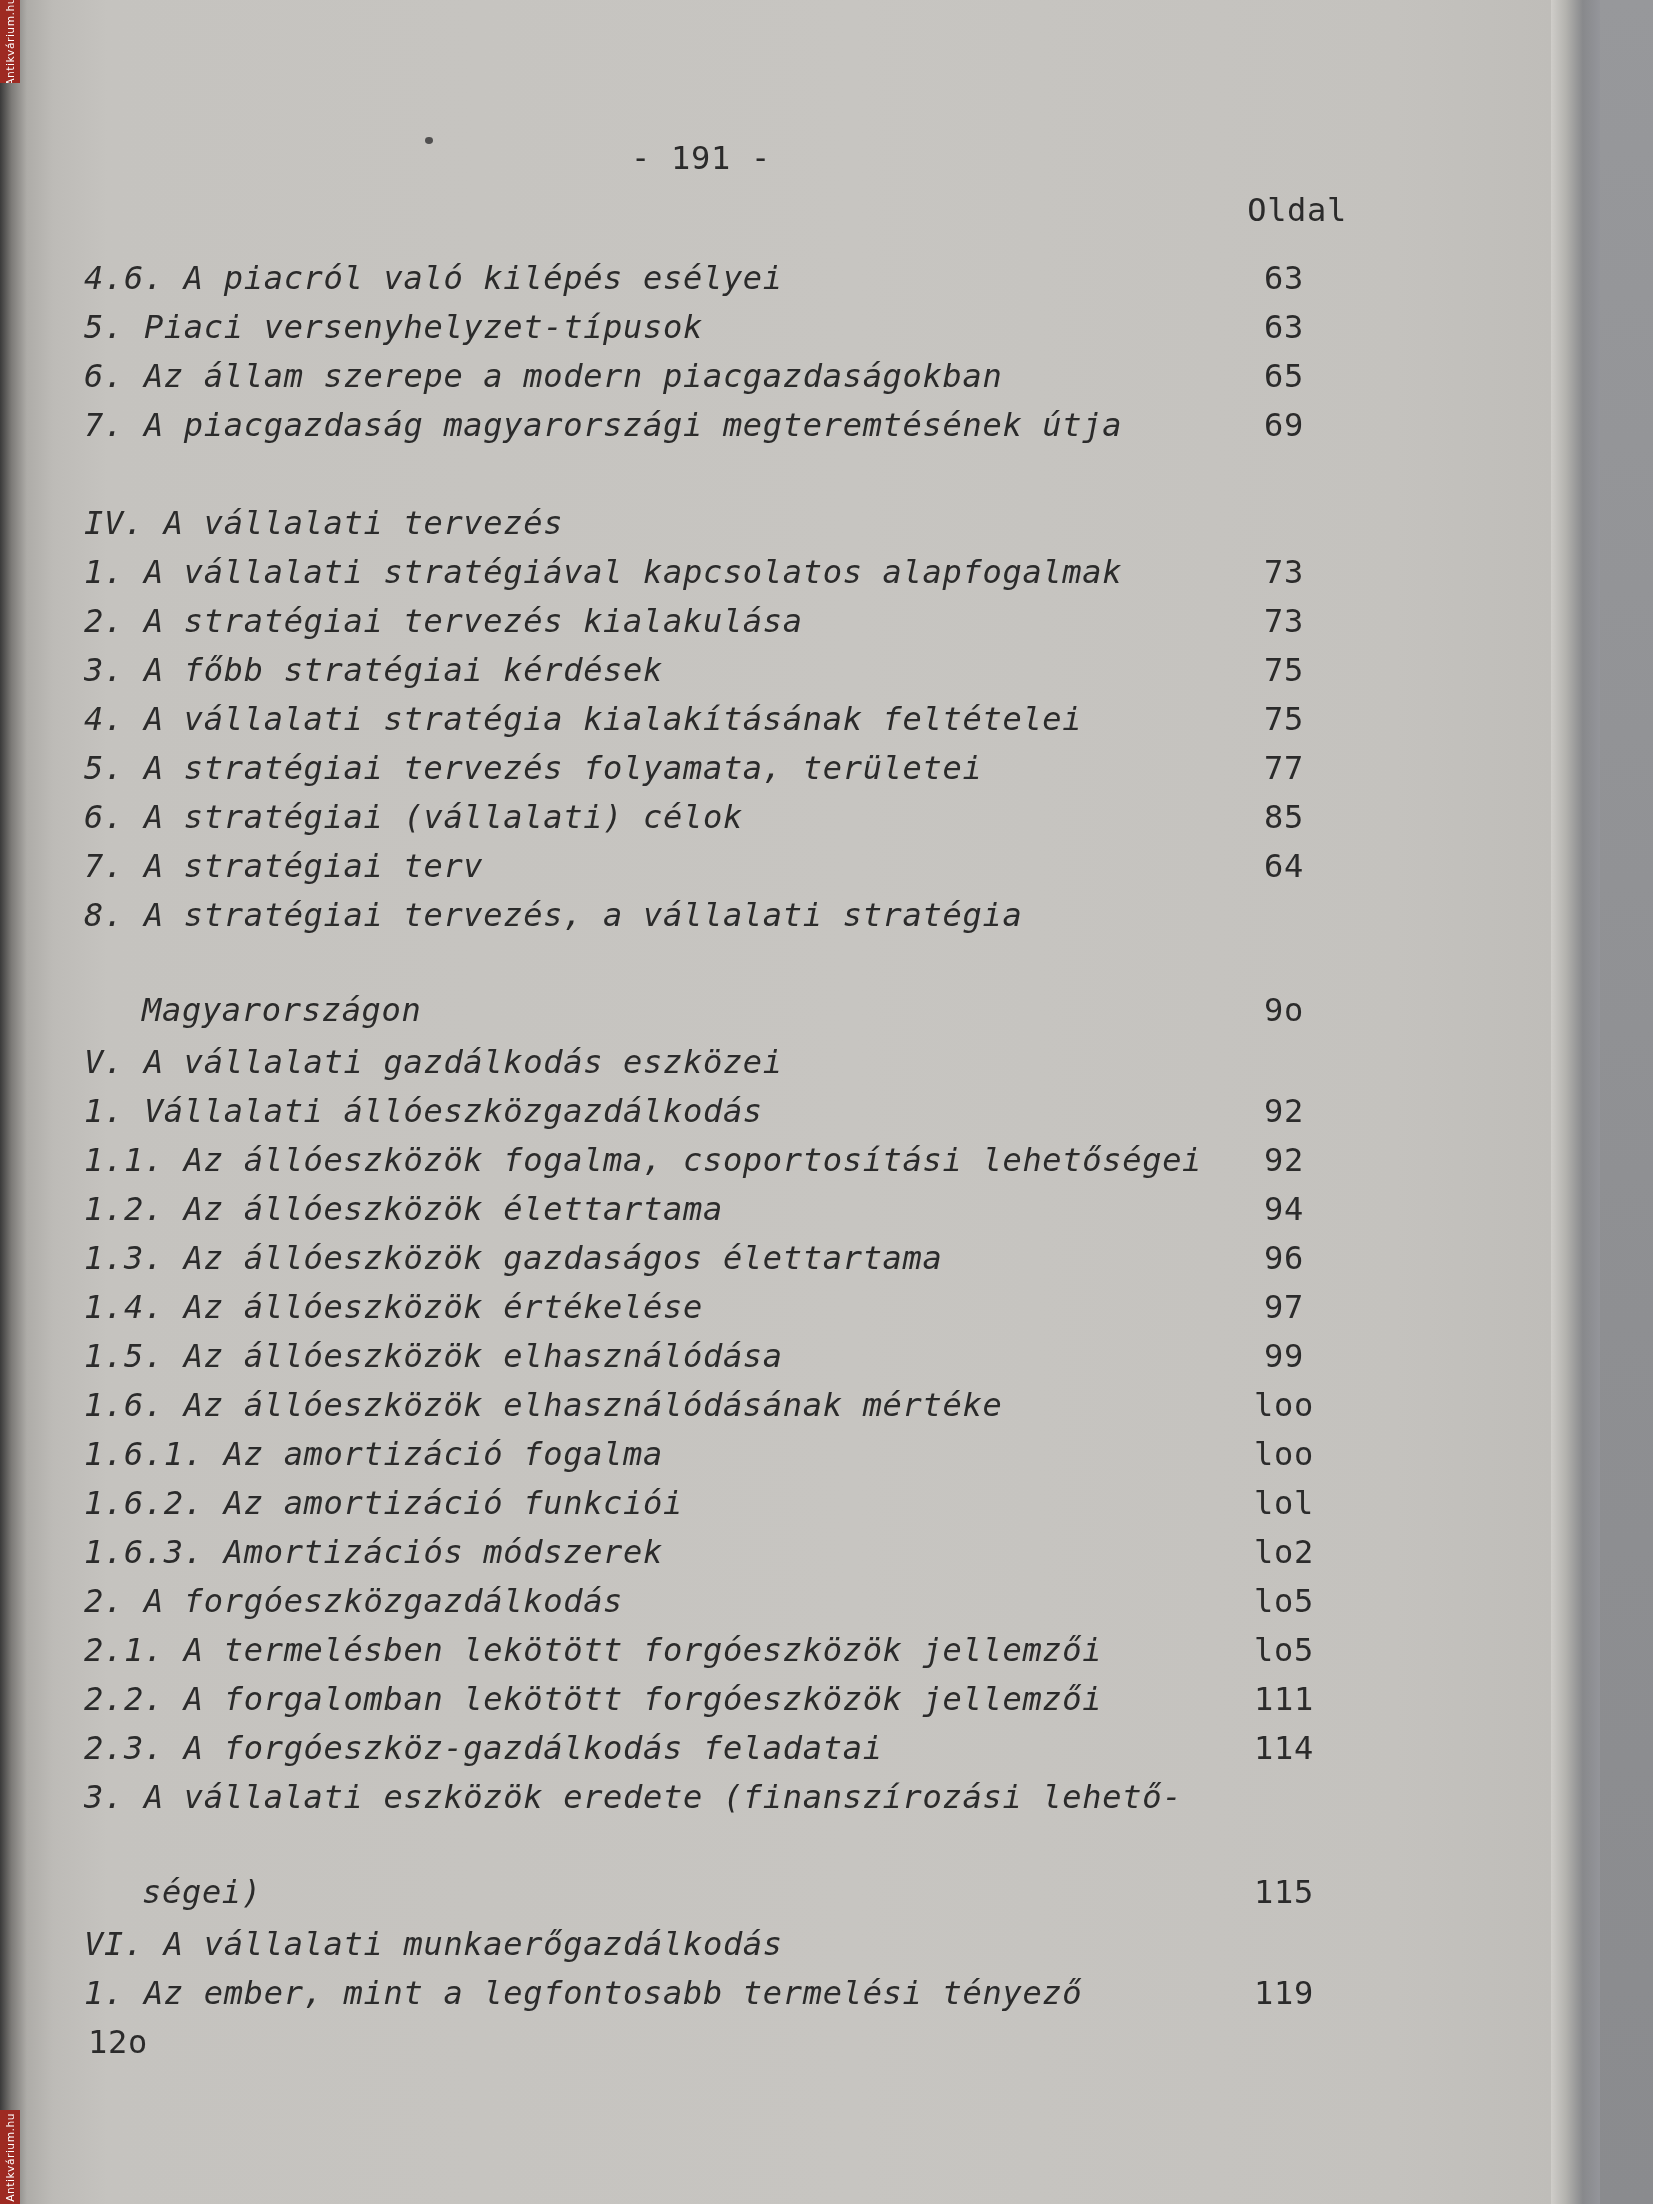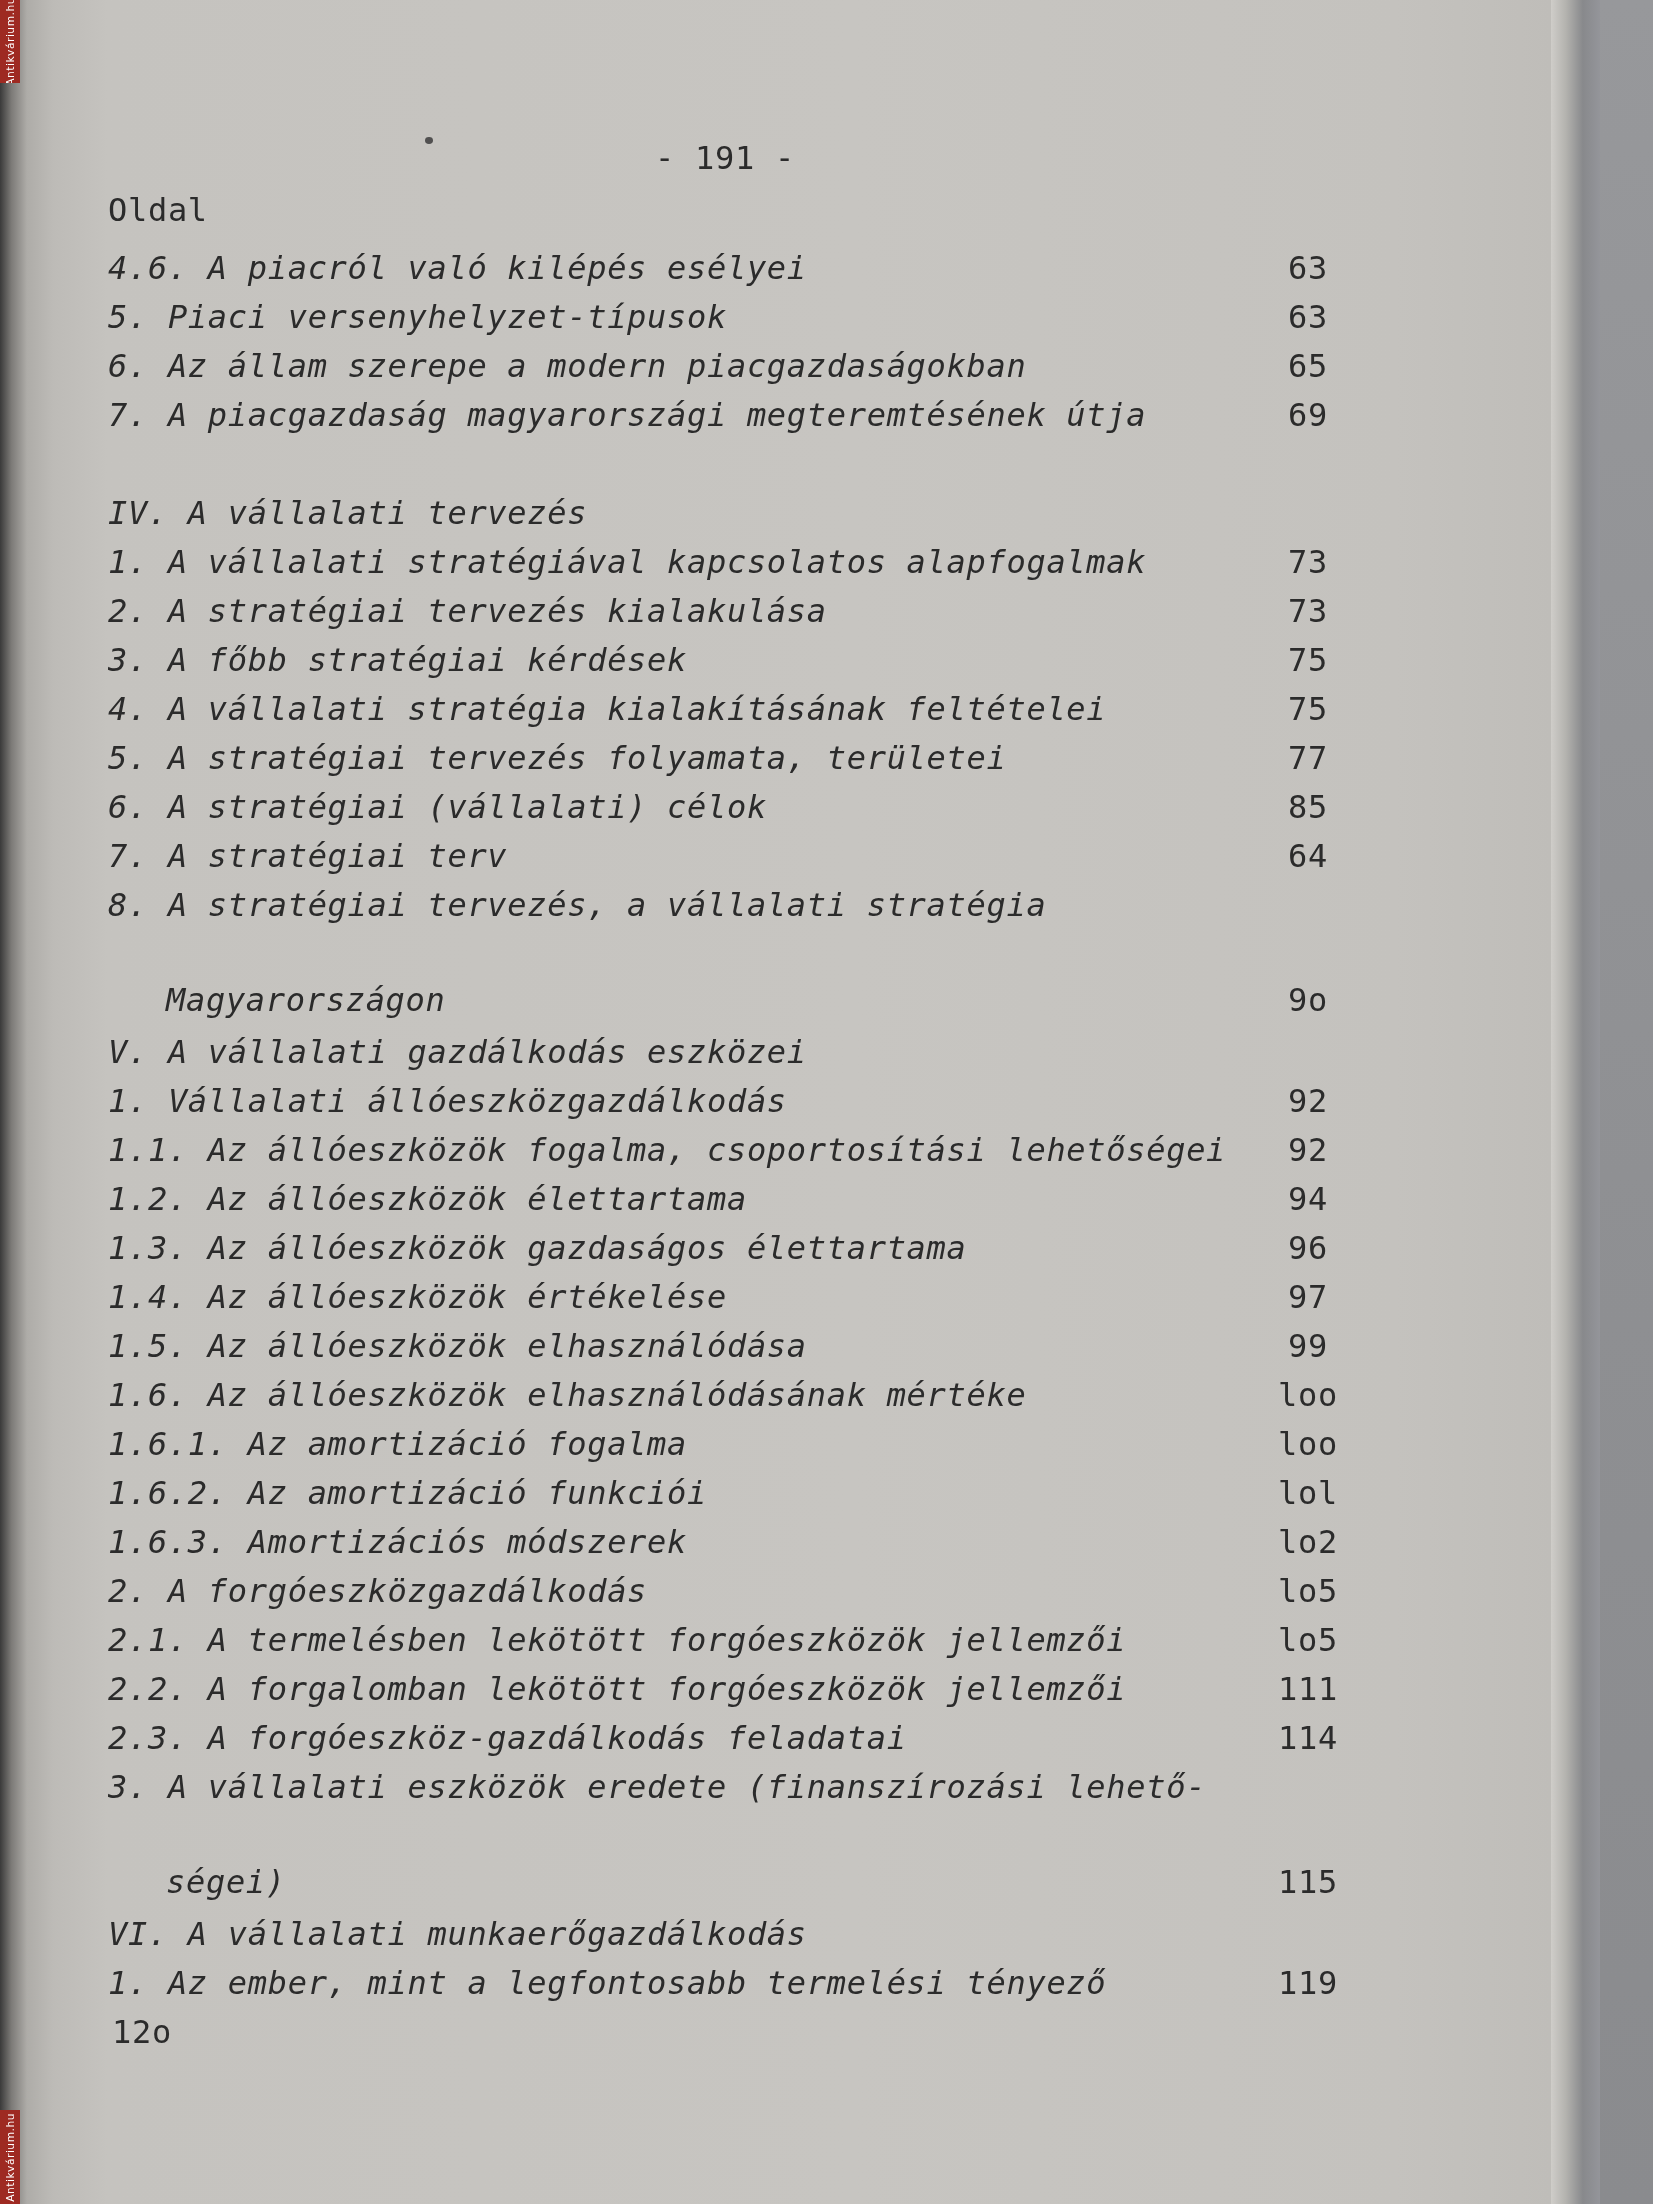--- a/index.html
+++ b/index.html
@@ -12,29 +12,29 @@
     position:absolute;left:0;top:0;width:1551px;height:2205px;
     background:linear-gradient(90deg,
       #3a3a3a 0px,#7d7b78 11.6px,#aeacA8 27px,#bdbbb7 53px,
       #c5c3bf 107px,#c7c5c1 55%,#c4c2be 90%,#bfbdb9 100%);
   }
   .page-edge{
     position:absolute;left:1551px;top:0;width:49px;height:2205px;
     background:linear-gradient(90deg,#cfcdc9 0%,#b4b3af 30%,#88898c 65%,#94959a 100%);
   }
   .content{
-    position:absolute;left:108px;top:134px;width:1234px;
+    position:absolute;left:84px;top:134px;width:1234px;
     color:#2b2b2b;font-size:32px;letter-spacing:0.7px;
   }
   .page-num{
     text-align:center;line-height:49px;height:49px;white-space:pre;
   }
   .oldal{
-    line-height:54px;height:54px;margin-right:-29px;
-    margin-bottom:7px;white-space:pre;
+    text-align:right;line-height:54px;height:54px;margin-right:-29px;
+    margin-bottom:17px;white-space:pre;
   }
   .row{
     display:flex;justify-content:space-between;align-items:baseline;
     height:49px;line-height:49px;white-space:pre;
   }
   .row .txt{flex:0 1 auto;overflow:hidden;font-style:italic;}
   .row .pg{flex:0 0 auto;text-align:center;min-width:68px;}
   .row.cont .txt{padding-left:58px;margin-top:46px;}
   .row.gap{height:49px;}
   .corner-mark{

